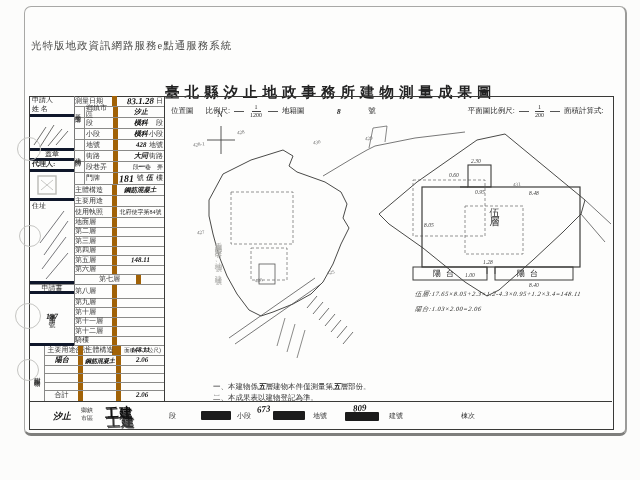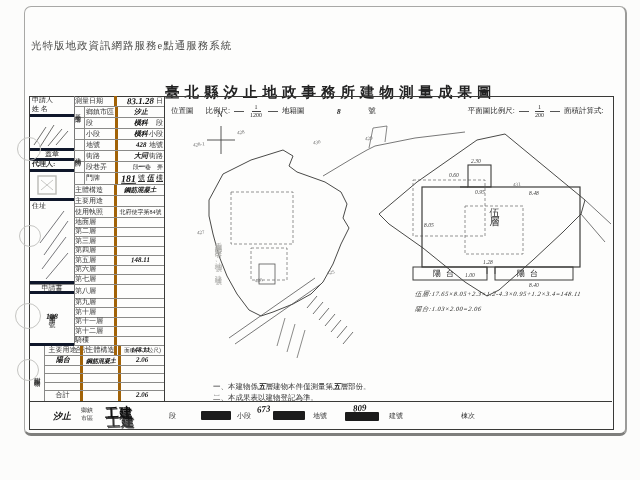--- a/index.html
+++ b/index.html
@@ -13,21 +13,21 @@
   .pdate{font-size:8px;color:#5a5a58;white-space:nowrap;}
   .doc-title{font-size:14.5px;font-weight:bold;letter-spacing:5px;color:#222;white-space:nowrap;}
   .formbox{border:1.5px solid #3a3a38;}
   
   .ltable{font-size:7px;line-height:1;}
   .colA{border-right:1px solid #777;}
   .seg{position:absolute;left:0;width:44px;box-sizing:border-box;border-bottom:3px solid #0f172a;}
   .rowgrid{display:flex;box-sizing:border-box;border-bottom:1px solid #8a8a88;align-items:center;}
   .gut{width:10px;align-self:stretch;border-right:1px solid #8a8a88;}
   .lab{width:33px;align-self:stretch;display:flex;align-items:center;justify-content:space-between;
-       padding:0 1px;border-right:3px solid #a16207;box-sizing:border-box;color:#333;}
+       padding:0 1px;border-right:5px solid #a16207;box-sizing:border-box;color:#333;}
   .lab.wide{width:43px;}
   .val{flex:1;display:flex;align-items:center;justify-content:center;gap:2px;padding:0 1px;position:relative;}
   .suf{position:absolute;right:1px;color:#333;}
   .hwv{font-style:italic;font-weight:bold;color:#131313;transform:rotate(-1deg);}
   .vlabel{writing-mode:vertical-rl;text-orientation:upright;letter-spacing:1px;color:#333;}
   .maplabel{position:absolute;font-size:5px;color:#666;transform:rotate(-8deg);white-space:nowrap;}
   .dim{position:absolute;font-size:5.5px;color:#3b3b3b;font-style:italic;white-space:nowrap;}
   .redact{position:absolute;height:9px;background:#1b1b1b;border-radius:1px;}
   .stampcircle{position:absolute;border:1.5px solid #c5c5c2;border-radius:50%;}
   .frac{display:inline-flex;flex-direction:column;align-items:center;font-size:6px;line-height:1.1;margin:0 2px;vertical-align:middle;}
@@ -80,21 +80,21 @@
         </div>
         <div class="seg" style="top:105px;height:83px;">
           <span style="position:absolute;left:2px;top:2px;">住址</span>
           <svg width="42" height="80" style="position:absolute;left:0;top:2px;">
             <path d="M34,8 L10,40 M38,18 L14,52 M36,34 L12,66 M38,50 L16,76" stroke="#55555a" stroke-width="0.8" fill="none"></path>
           </svg>
         </div>
         <div class="seg" style="top:188px;height:10px;text-align:center;border-top:1px solid #888;">申請書</div>
         <div class="seg" style="top:198px;height:52px;display:flex;flex-direction:column;align-items:center;justify-content:center;gap:1px;">
           <span class="vlabel" style="font-size:6.5px;">汐測字第</span>
-          <span class="hwv" style="font-size:8px;">108</span>
+          <span class="hwv" style="font-size:8px;">197</span>
           <span>號</span>
         </div>
       </div>
 
       <div class="abs" style="left:44px;top:0;width:90px;height:250px;">
 
         <div class="rowgrid" style="height:11px;">
           <div class="lab wide">測量日期</div>
           <div class="val">
             <span class="hwv" style="font-size:9px;">83.1.28</span>
@@ -146,21 +146,21 @@
           <div class="gut"></div>
           <div class="lab">段巷弄</div>
           <div class="val">
               <span class="hwv">一</span>
             <span class="suf" style="font-size:6px;">段　巷　弄</span>
             </div>
         </div>
         <div class="rowgrid" style="height:12px;">
           <div class="gut"></div>
           <div class="lab">門牌</div>
-          <div class="val" style="justify-content:flex-end;text-decoration:underline;">
+          <div class="val" style="justify-content:space-between;">
             <span class="hwv" style="font-size:10px;">181</span>
             <span>號</span>
             <span class="hwv">伍</span>
             <span>樓</span>
           </div>
         </div>
 
         <div class="rowgrid" style="height:11px;">
           <div class="lab wide">主體構造</div>
           <div class="val">
@@ -206,21 +206,21 @@
     <div class="fv val">
                 <span class="hwv">148.11</span>
               </div>
   </div>
 
   <div class="rowgrid" style="height:9.5px;">
     <div class="fl lab wide">第六層</div>
     <div class="fv val"></div>
   </div>
 
-  <div class="rowgrid" style="height:9.5px;">
+  <div class="rowgrid" style="height:9.5px;padding-left:24px;">
     <div class="fl lab wide">第七層</div>
     <div class="fv val"></div>
   </div>
 
   <div class="rowgrid" style="height:14px;">
     <div class="fl lab wide">第八層</div>
     <div class="fv val"></div>
   </div>
 
   <div class="rowgrid" style="height:9.5px;">

